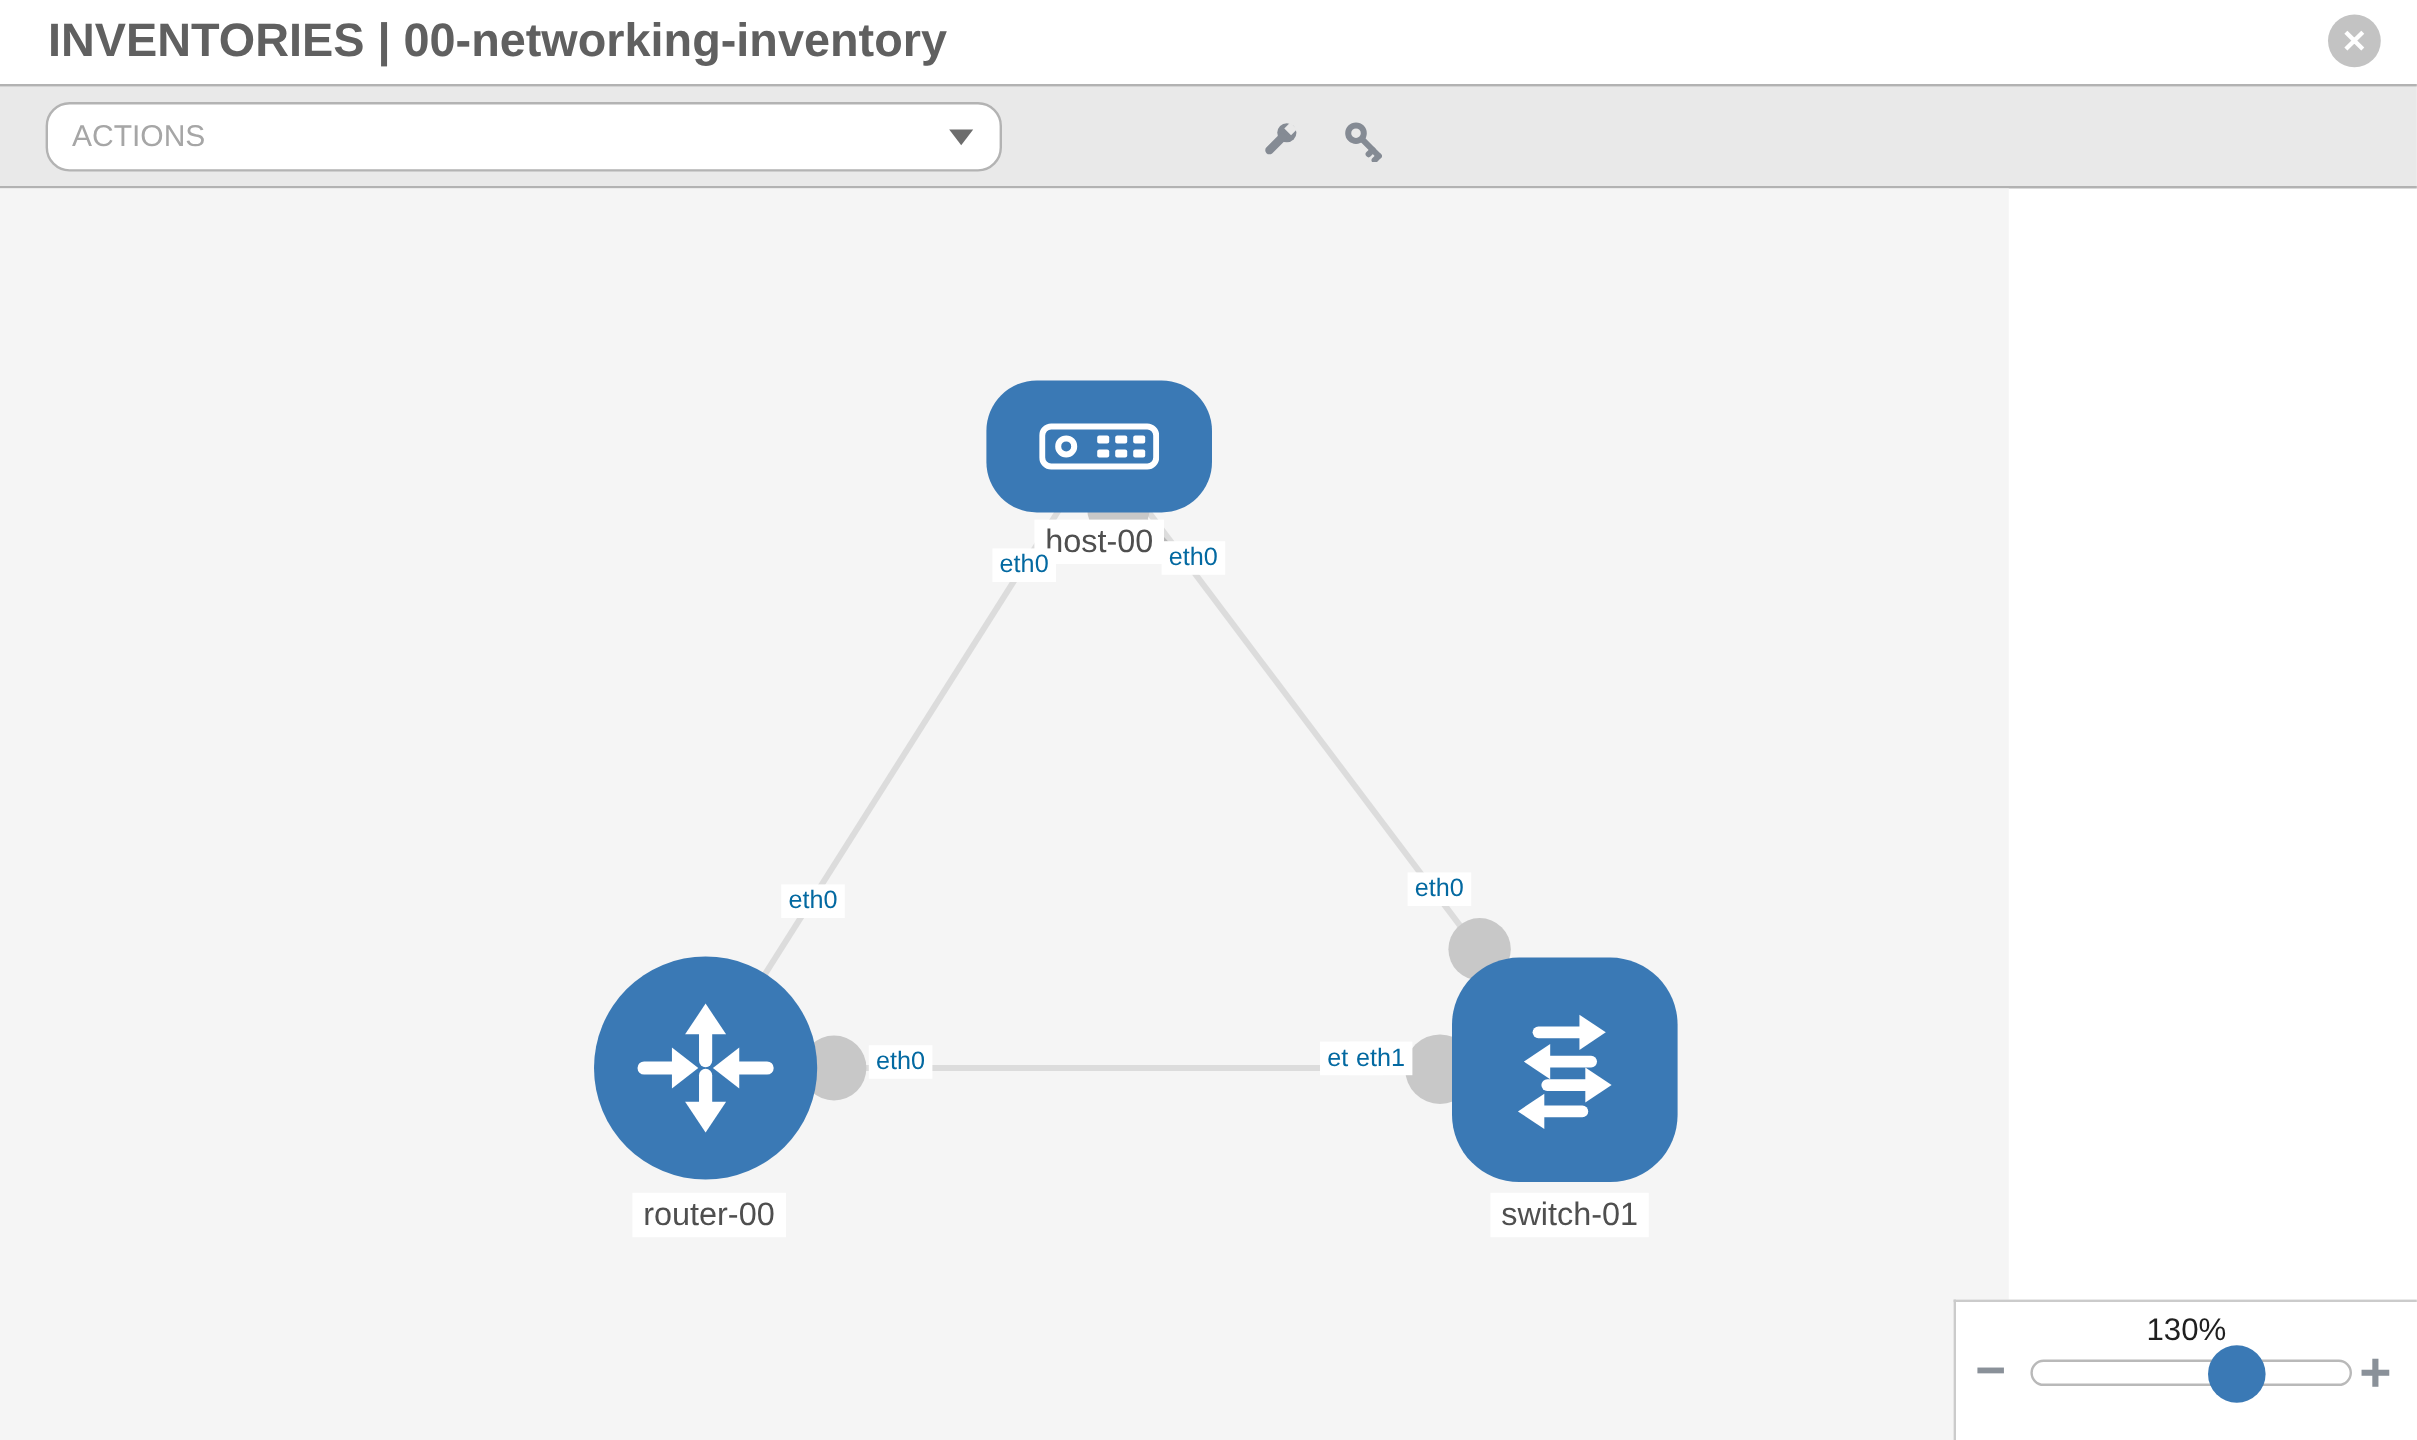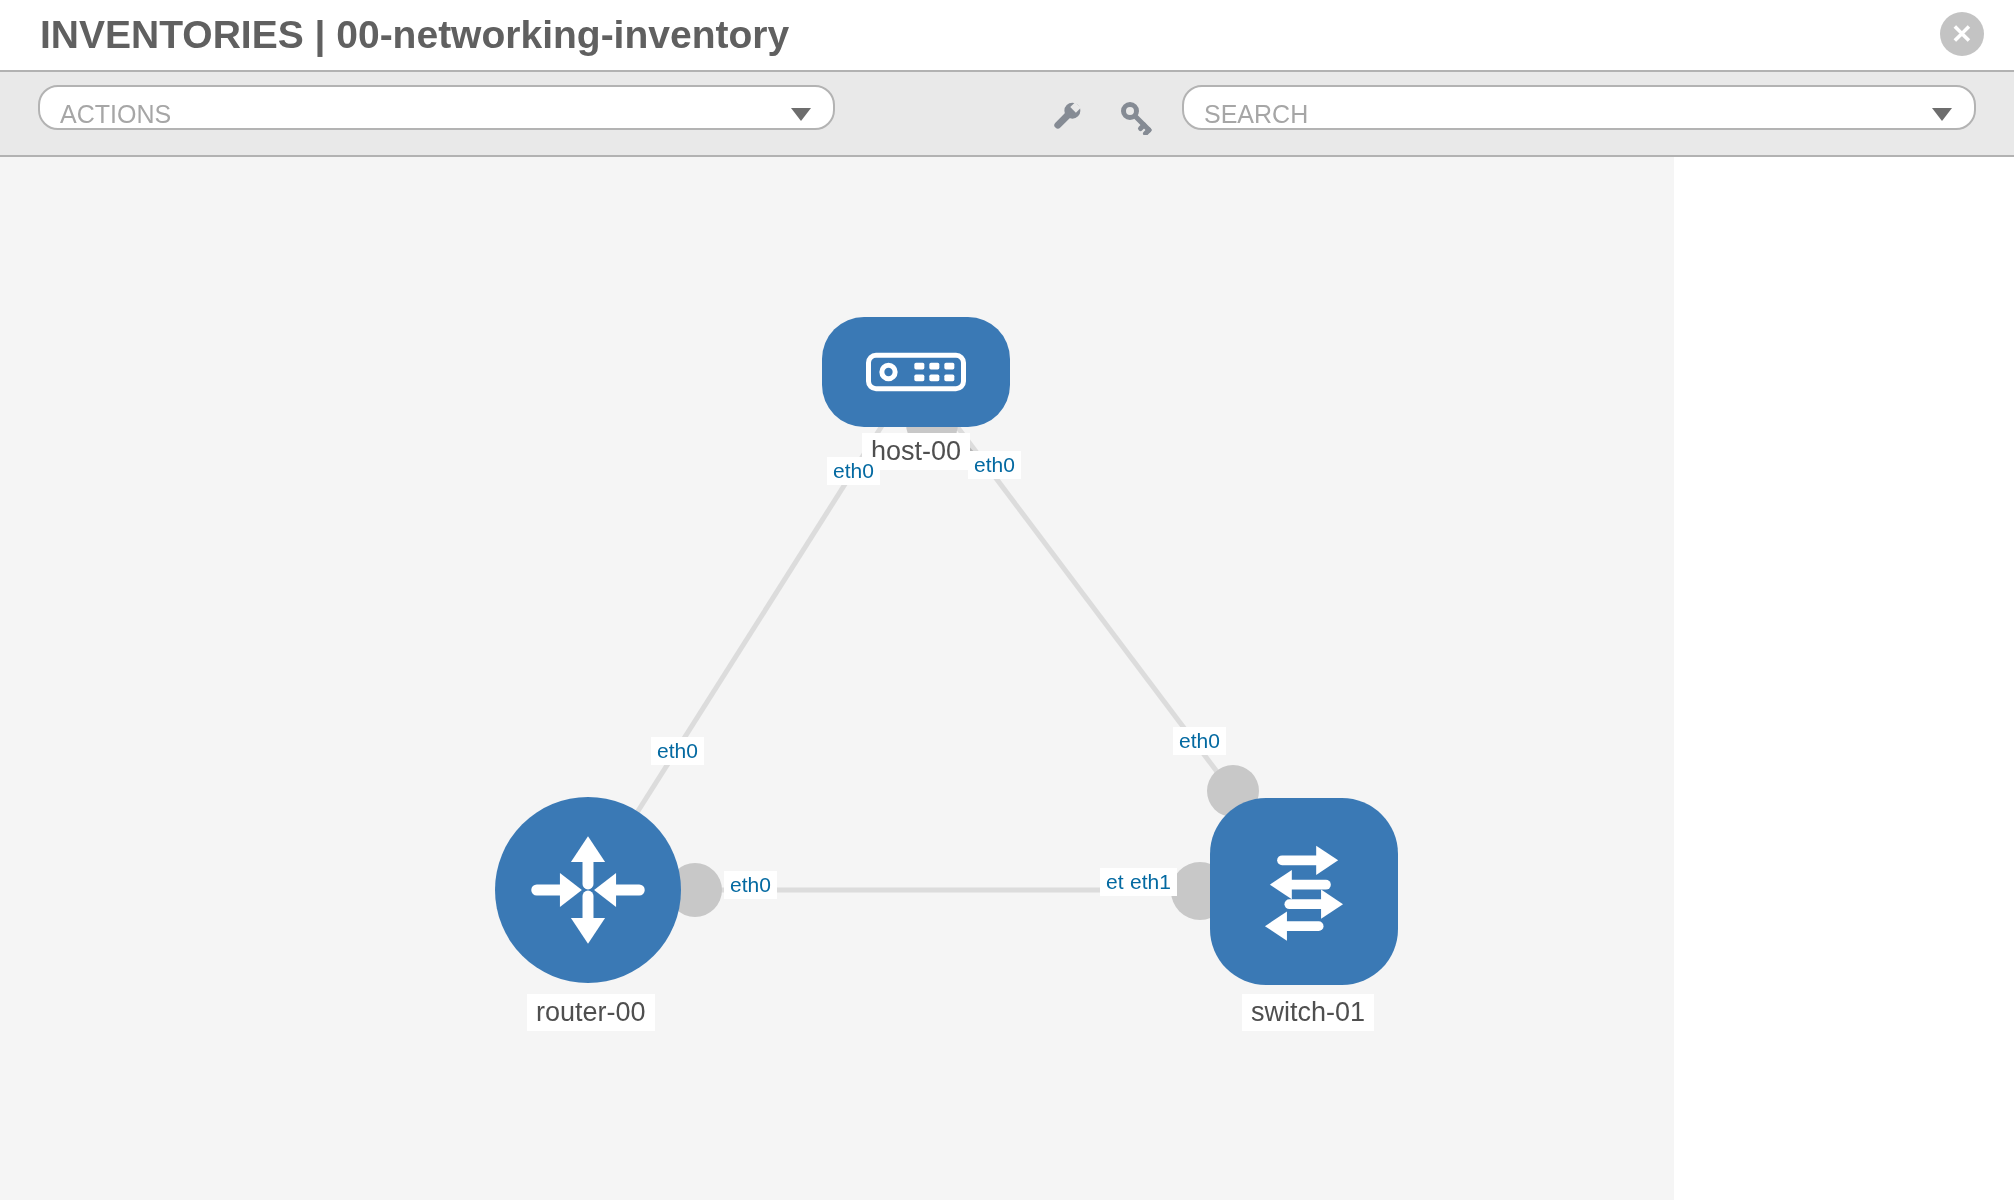--- a/index.html
+++ b/index.html
@@ -10,21 +10,21 @@
   .header { position:absolute; left:0; top:0; width:2014px; height:70px; background:#fff; }
   .page-title { position:absolute; left:40px; top:0; height:70px; line-height:70px;
                 font-size:39px; font-weight:bold; color:#606060; letter-spacing:0; }
   .close-btn { position:absolute; left:1940px; top:12px; width:44px; height:44px;
                border-radius:50%; background:#c3c3c3; color:#fff; text-align:center;
                line-height:44px; font-size:26px; font-weight:bold; cursor:pointer; }
 
   
   .toolbar { position:absolute; left:0; top:70px; width:2014px; height:87px;
              background:#e9e9e9; border-top:2px solid #b2b2b2; border-bottom:2px solid #b2b2b2; }
-  .dd-box { position:absolute; top:13px; height:45px; background:#fff;
+  .dd-box { position:absolute; top:13px; height:58px; background:#fff;
             border:2px solid #b3b3b3; border-radius:20px; }
   .dd-actions { left:38px;  width:797px; }
   .dd-search  { left:1182px; width:794px; }
   .dd-text { position:absolute; left:20px; top:0; height:55px; line-height:55px;
              font-size:25px; color:#a6a6a6; }
   .dd-caret { position:absolute; right:22px; top:21px; width:0; height:0;
               border-left:10px solid transparent; border-right:10px solid transparent;
               border-top:13px solid #6d6d6d; }
   .tb-icon { position:absolute; top:27px; width:36px; height:36px; cursor:pointer; }
   .tb-wrench { left:1048px; }
@@ -91,24 +91,20 @@
 
   <svg class="tb-icon tb-key" viewBox="0 0 36 36">
     <g stroke="#858b94" stroke-width="5" fill="none" stroke-linecap="round">
       <circle cx="12" cy="12" r="6.5"></circle>
       <path d="M17 17 L31 31"></path>
       <path d="M26 26 L22.5 29.5"></path>
       <path d="M31 31 L27.5 34.5"></path>
     </g>
   </svg>
 
-  <div class="dd-box dd-search">
-    <span class="dd-text">SEARCH</span>
-    <span class="dd-caret"></span>
-  </div>
 </div>
 
 <div class="canvas">
 
   <svg class="links-svg" width="2014" height="1043">
     <line x1="916" y1="215" x2="588" y2="733" stroke="#dcdcdc" stroke-width="5"></line>
     <line x1="916" y1="215" x2="1233" y2="636" stroke="#dcdcdc" stroke-width="5"></line>
     <line x1="588" y1="733" x2="1250" y2="733" stroke="#dcdcdc" stroke-width="5"></line>
     <polygon points="940,258 976,297 944,290" fill="#b5b5b5"></polygon>
     <circle cx="932" cy="267" r="26" fill="#c8c8c8"></circle>
@@ -165,14 +161,21 @@
   <div class="chip node-label lbl-switch">switch-01</div>
 
   <div class="chip eth-label eth-host-left">eth0</div>
   <div class="chip eth-label eth-host-right">eth0</div>
   <div class="chip eth-label eth-link-rh">eth0</div>
   <div class="chip eth-label eth-link-sh">eth0</div>
   <div class="chip eth-label eth-router-r">eth0</div>
   <div class="chip eth-label eth-switch-0">eth0</div>
   <div class="chip eth-label eth-switch-1">eth1</div>
 
+  <div class="zoom-panel">
+    <div class="zoom-level">130%</div>
+    <div class="zoom-minus">−</div>
+    <div class="zoom-track"></div>
+    <div class="zoom-thumb"></div>
+    <div class="zoom-plus">+</div>
+  </div>
 
 </div>
 
 </body></html>

